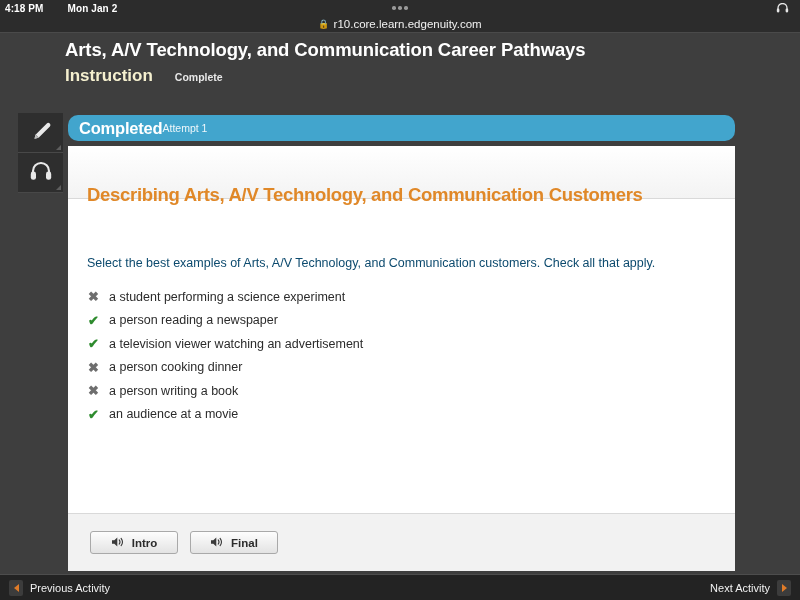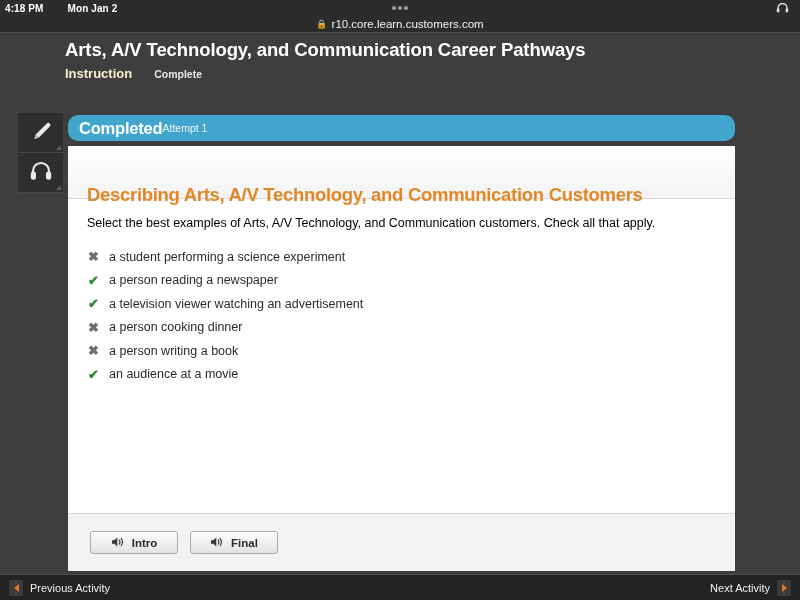--- a/index.html
+++ b/index.html
@@ -119,21 +119,21 @@
     letter-spacing: -.1px;
     white-space: nowrap;
   }
   #course-tabs {
     display: flex;
     align-items: baseline;
     gap: 22px;
     margin-top: 5px;
   }
   .course-tab {
-    font-size: 13px;
+    font-size: 17px;
     font-weight: bold;
     white-space: nowrap;
   }
   .course-tab.active { color: #f5f0cf; }
   .course-tab.inactive { color: #e8e8e8; font-size: 10.5px; }
 
   
   #tool-rail {
     position: absolute;
     left: 18px; top: 79px;
@@ -202,24 +202,25 @@
     font-weight: bold;
     letter-spacing: -.3px;
     white-space: nowrap;
     margin-top: 45px;
   }
   #lesson-body {
     padding: 16px 19px 0 19px;
     height: 325px;
   }
   #prompt {
-    color: #000000;
+    color: #0c4a6e;
     font-size: 12.5px;
     line-height: 1.35;
     margin-bottom: 13px;
+    margin-top: 40px;
   }
   .answer-list { list-style: none; }
   .answer-item {
     display: flex;
     align-items: center;
     gap: 9px;
     height: 23.5px;
     color: #2b2b2b;
     font-size: 12.5px;
   }
@@ -385,21 +386,21 @@
       <span>93%</span>
       <span class="battery-shell">
         <span class="battery-fill"></span>
         <span class="bolt">⚡</span>
       </span>
     </div>
   </div>
 
   <div id="url-bar">
     <span class="lock">🔒</span>
-    <span>r10.core.learn.customers.com</span>
+    <span>r10.core.learn.edgenuity.com</span>
   </div>
 
   <div id="page">
 
     <div id="course-header">
       <div id="course-title">Arts, A/V Technology, and Communication Career Pathways</div>
       <div id="course-tabs">
         <span class="course-tab active">Instruction</span>
         <span class="course-tab inactive">Complete</span>
       </div>

